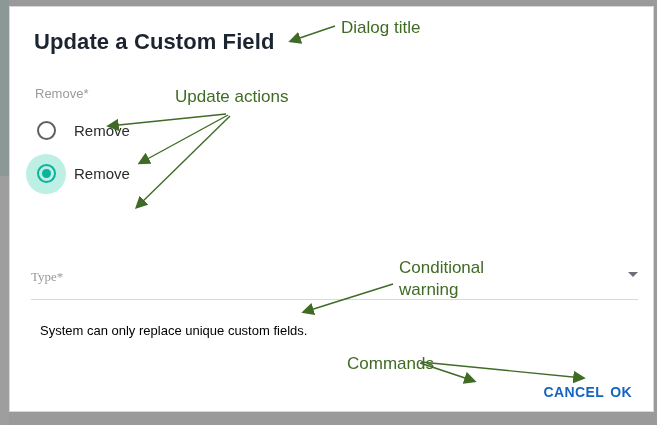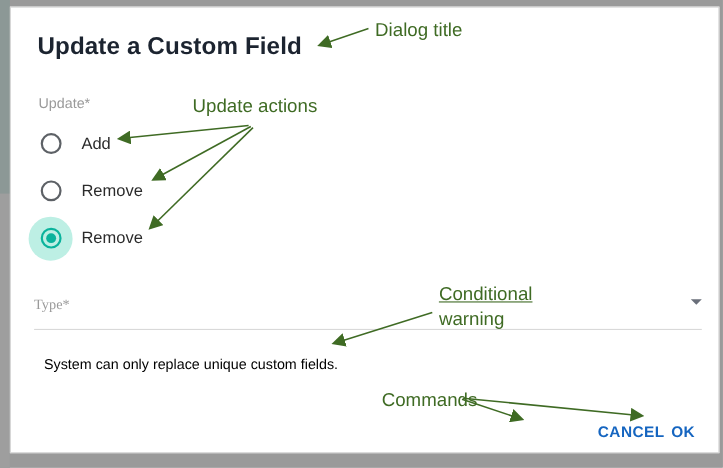--- a/index.html
+++ b/index.html
@@ -209,32 +209,24 @@
 
 <div id="screen">
 
   <div class="left-gutter"></div>
   <div class="left-gutter-lower"></div>
 
   <div class="dialog">
 
     <div class="dialog-title">Update a Custom Field</div>
 
-    <div class="field-label-action">Update*</div>
+    <div class="field-label-action">Remove*</div>
 
     <div class="radio-group">
 
-      <div class="radio-row">
-        <span class="radio-hit">
-          <span class="radio-outer">
-            <span class="radio-inner"></span>
-          </span>
-        </span>
-        <span class="radio-label">Add</span>
-      </div>
 
       <div class="radio-row">
         <span class="radio-hit">
           <span class="radio-outer">
             <span class="radio-inner"></span>
           </span>
         </span>
         <span class="radio-label">Remove</span>
       </div>
 
@@ -282,21 +274,21 @@
       <path d="M393,284 L304,312" stroke="#3f6b24" stroke-width="1.4" fill="none" marker-end="url(#ahead)"></path>
 
       <path d="M420,363 L474,381" stroke="#3f6b24" stroke-width="1.4" fill="none" marker-end="url(#ahead)"></path>
       <path d="M421,362 L583,378" stroke="#3f6b24" stroke-width="1.4" fill="none" marker-end="url(#ahead)"></path>
     </svg>
 
     <div class="anno-text" style="left:341px; top:18px;">Dialog title</div>
 
     <div class="anno-text" style="left:175px; top:87px;text-align:right;">Update actions</div>
 
-    <div class="anno-text" style="left:399px; top:258px;text-decoration:underline;">Conditional</div>
+    <div class="anno-text" style="left:399px; top:258px;">Conditional</div>
 
     <div class="anno-text" style="left:399px; top:280px;">warning</div>
 
     <div class="anno-text" style="left:313px; top:354px;margin-left:34px;">Commands</div>
 
   </div>
 
 </div>
 
 </body></html>

